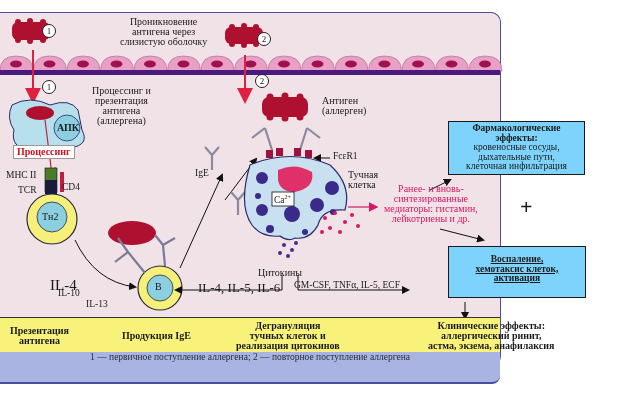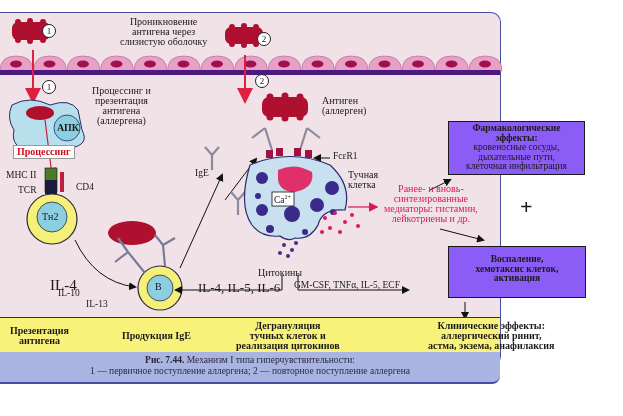--- a/index.html
+++ b/index.html
@@ -1,19 +1,19 @@
 <!DOCTYPE html>
 <html><head>
 <meta charset="utf-8">
 <style>
   html, body { margin:0; padding:0; background:#ffffff; }
   body { width:623px; height:416px; position:relative; overflow:hidden; font-family:"Liberation Serif", serif; }
   .frame { position:absolute; left:0; top:12px; width:500px; height:352px; background:#f0e2e6; border:1.5px solid #4a4ea0; border-radius:0 10px 10px 0; border-left:none; }
   .t { position:absolute; color:#1a1a1a; line-height:1.0; text-align:center; white-space:nowrap; }
-  .box { position:absolute; background:#8b5cf6; border:1.5px solid #1a1a1a; text-align:center; line-height:1.0; color:#1a1a1a; }
+  .box { position:absolute; background:#7dd3fc; border:1.5px solid #1a1a1a; text-align:center; line-height:1.0; color:#1a1a1a; }
   .yellowbar { position:absolute; left:0; top:317px; width:500px; height:36px; background:#f8f27a; border-top:1.5px solid #333; border-bottom:1.5px solid #333; }
   .caption { position:absolute; left:0; top:352px; width:500px; height:30px; background:#a9b4e2; border-bottom:2px solid #4a4ea0; border-radius:0 0 8px 0; }
   .caption div { text-align:center; font-size:9.5px; color:#2a2a3a; line-height:1.15; }
   svg { position:absolute; left:0; top:0; }
   .bold { font-weight:bold; }
 </style>
 </head>
 <body>
 
 <div class="frame"></div>
@@ -203,21 +203,21 @@
 <div class="t" style="left:255px;top:74px;width:12px;height:12px;border:1px solid #222;border-radius:50%;background:#fff;font-size:9px;line-height:12px;">2</div>
 
 <div class="t" style="left:92px;top:86px;font-size:10px;white-space:pre-line;">Процессинг и
 презентация
 антигена
 (аллергена)</div>
 <div class="t bold" style="left:57px;top:123px;font-size:10px;">АПК</div>
 <div class="t bold" style="left:13px;top:145px;font-size:10px;color:#d01020;background:#fff;border:1px solid #999;padding:1px 3px;">Процессинг</div>
 <div class="t" style="left:6px;top:171px;font-size:9.5px;">MHC II</div>
 <div class="t" style="left:18px;top:186px;font-size:9.5px;">TCR</div>
-<div class="t" style="left:76px;top:183px;font-size:9.5px;">CD4</div>
+<div class="t" style="left:62px;top:183px;font-size:9.5px;">CD4</div>
 <div class="t" style="left:42px;top:212px;font-size:10px;">Тн2</div>
 <div class="t" style="left:155px;top:282px;font-size:10px;">B</div>
 <div class="t" style="left:50px;top:278px;font-size:15px;">IL-4</div>
 <div class="t" style="left:58px;top:289px;font-size:9.5px;">IL-10</div>
 <div class="t" style="left:86px;top:300px;font-size:9.5px;">IL-13</div>
 
 <div class="t" style="left:195px;top:155px;font-size:9.5px;margin-top:14px;">IgE</div>
 <div class="t" style="left:322px;top:96px;font-size:10px;white-space:pre-line;text-align:left;">Антиген
 (аллерген)</div>
 <div class="t" style="left:333px;top:152px;font-size:9.5px;">FcεR1</div>
@@ -236,32 +236,31 @@
 
 <div class="box" style="left:448px;top:121px;width:135px;height:52px;font-size:9.5px;">
   <div class="bold" style="white-space:pre-line;margin-top:2px;">Фармакологические
 эффекты:</div>
   <div style="white-space:pre-line;">кровеносные сосуды,
 дыхательные пути,
 клеточная инфильтрация</div>
 </div>
 
 <div class="box" style="left:448px;top:246px;width:136px;height:50px;font-size:9.5px;">
-  <div class="bold" style="white-space:pre-line;margin-top:8px;">Воспаление,
+  <div class="bold" style="white-space:pre-line;margin-top:8px;text-decoration:underline;">Воспаление,
 хемотаксис клеток,
 активация</div>
 </div>
 
 <div class="yellowbar"></div>
 <div class="t bold" style="left:10px;top:326px;font-size:10px;white-space:pre-line;">Презентация
 антигена</div>
 <div class="t bold" style="left:122px;top:331px;font-size:10px;">Продукция IgE</div>
 <div class="t bold" style="left:236px;top:321px;font-size:10px;white-space:pre-line;">Дегрануляция
 тучных клеток и
 реализация цитокинов</div>
 <div class="t bold" style="left:428px;top:321px;font-size:10px;white-space:pre-line;">Клинические эффекты:
 аллергический ринит,
 астма, экзема, анафилаксия</div>
 
 <div class="caption">
-  <div style="margin-top:3px;"><b>Рис. 7.44.</b><span> Механизм I типа гиперчувствительности:</span></div>
   <div>1 — первичное поступление аллергена; 2 — повторное поступление аллергена</div>
 </div>
 
 </body></html>

